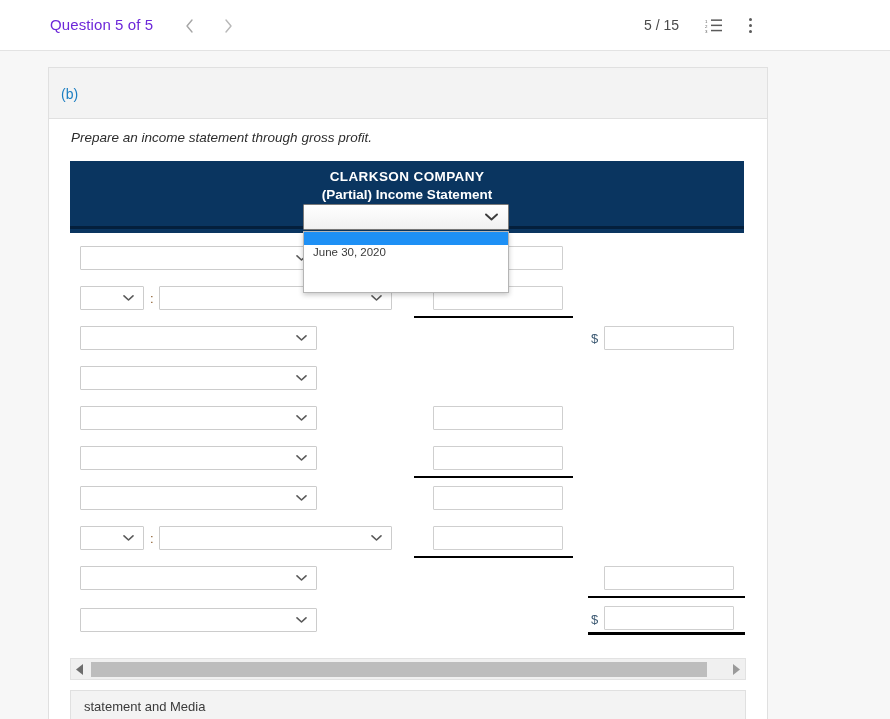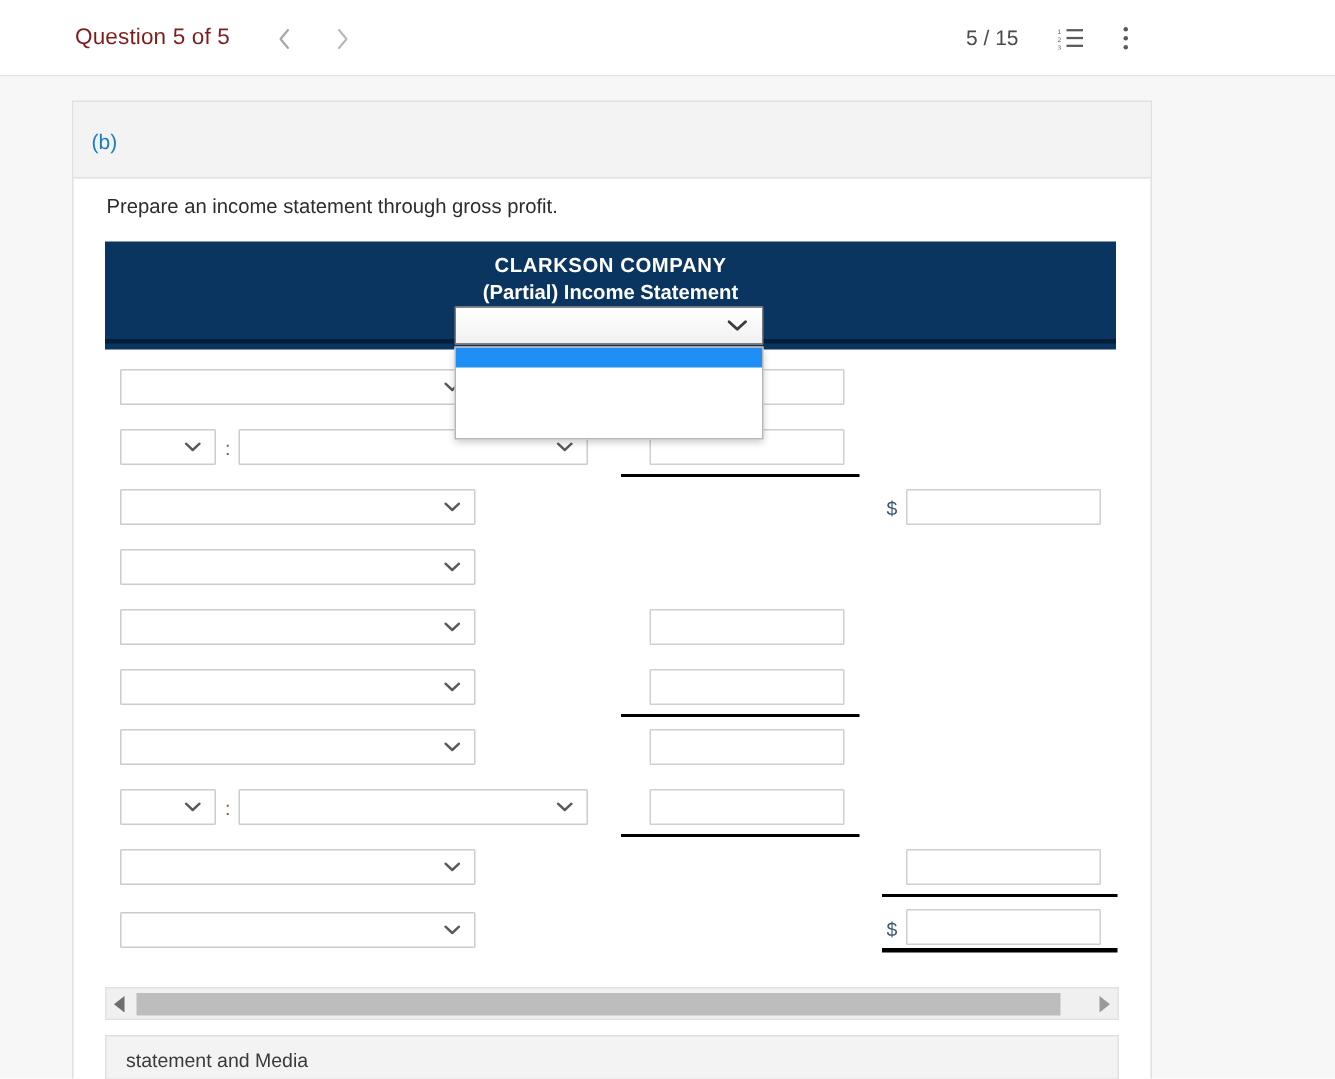--- a/index.html
+++ b/index.html
@@ -16,21 +16,21 @@
     position: absolute; left: 0; top: 0;
     width: 890px; height: 51px;
     background: #ffffff;
     border-bottom: 1px solid #e3e3e3;
   }
   #topbar-inner {
     position: relative; width: 100%; height: 100%;
   }
   #question-label {
     position: absolute; left: 50px; top: 16px;
-    font-size: 15px; color: #7f1d1d; letter-spacing: .1px;
+    font-size: 15px; color: #6d28d9; letter-spacing: .1px;
     white-space: nowrap;
   }
   .navchev {
     position: absolute; top: 13px;
     width: 26px; height: 26px;
     display: flex; align-items: center; justify-content: center;
     color: #9b9b9b; font-size: 17px; line-height: 1;
     cursor: pointer; user-select: none;
   }
   #prev-chev { left: 176px; }
@@ -74,21 +74,21 @@
     width: 718px; height: 51px;
     background: #f3f3f3;
     border-bottom: 1px solid #e0e0e0;
   }
   #part-label {
     position: absolute; left: 12px; top: 18px;
     font-size: 14px; color: #1b7ec2;
   }
   #prompt {
     position: absolute; left: 22px; top: 62px;
-    font-size: 13.5px; color: #2d2d2d; white-space: nowrap;
+    font-size: 13.5px; color: #2d2d2d; white-space: nowrap; font-style: italic;
   }
 
   
   #stmt-band {
     position: absolute; left: 22px; top: 94px;
     width: 674px; height: 72px;
     background: #0a3560;
   }
   #stmt-company, #stmt-title {
     position: absolute; left: 0; width: 100%;
@@ -258,20 +258,21 @@
   <div id="stmt-rule"></div>
 </div>
 
 <div id="hdr-select">
   <svg class="chev" viewBox="0 0 13 8">
     <polyline points="1,1.5 6.5,6.5 12,1.5" fill="none" stroke="#3c3c3c" stroke-width="1.9" stroke-linecap="round" stroke-linejoin="round"></polyline>
   </svg>
 </div>
 <div id="dropdown-list">
   <div class="dd-opt blank"></div>
+  <div class="dd-opt">June 30, 2020</div>
 </div>
 
 <div class="sel" style="left:80px; top:246px; width:237px; height:24px;">
   <svg class="chev" viewBox="0 0 11 7">
     <polyline points="1,1.3 5.5,5.5 10,1.3" fill="none" stroke="#5a5a5a" stroke-width="1.6" stroke-linecap="round" stroke-linejoin="round"></polyline>
   </svg>
 </div>
 <div class="txt" style="left:433px; top:246px; width:130px; height:24px;"></div>
 
 <div class="sel" style="left:80px; top:286px; width:64px; height:24px;">

